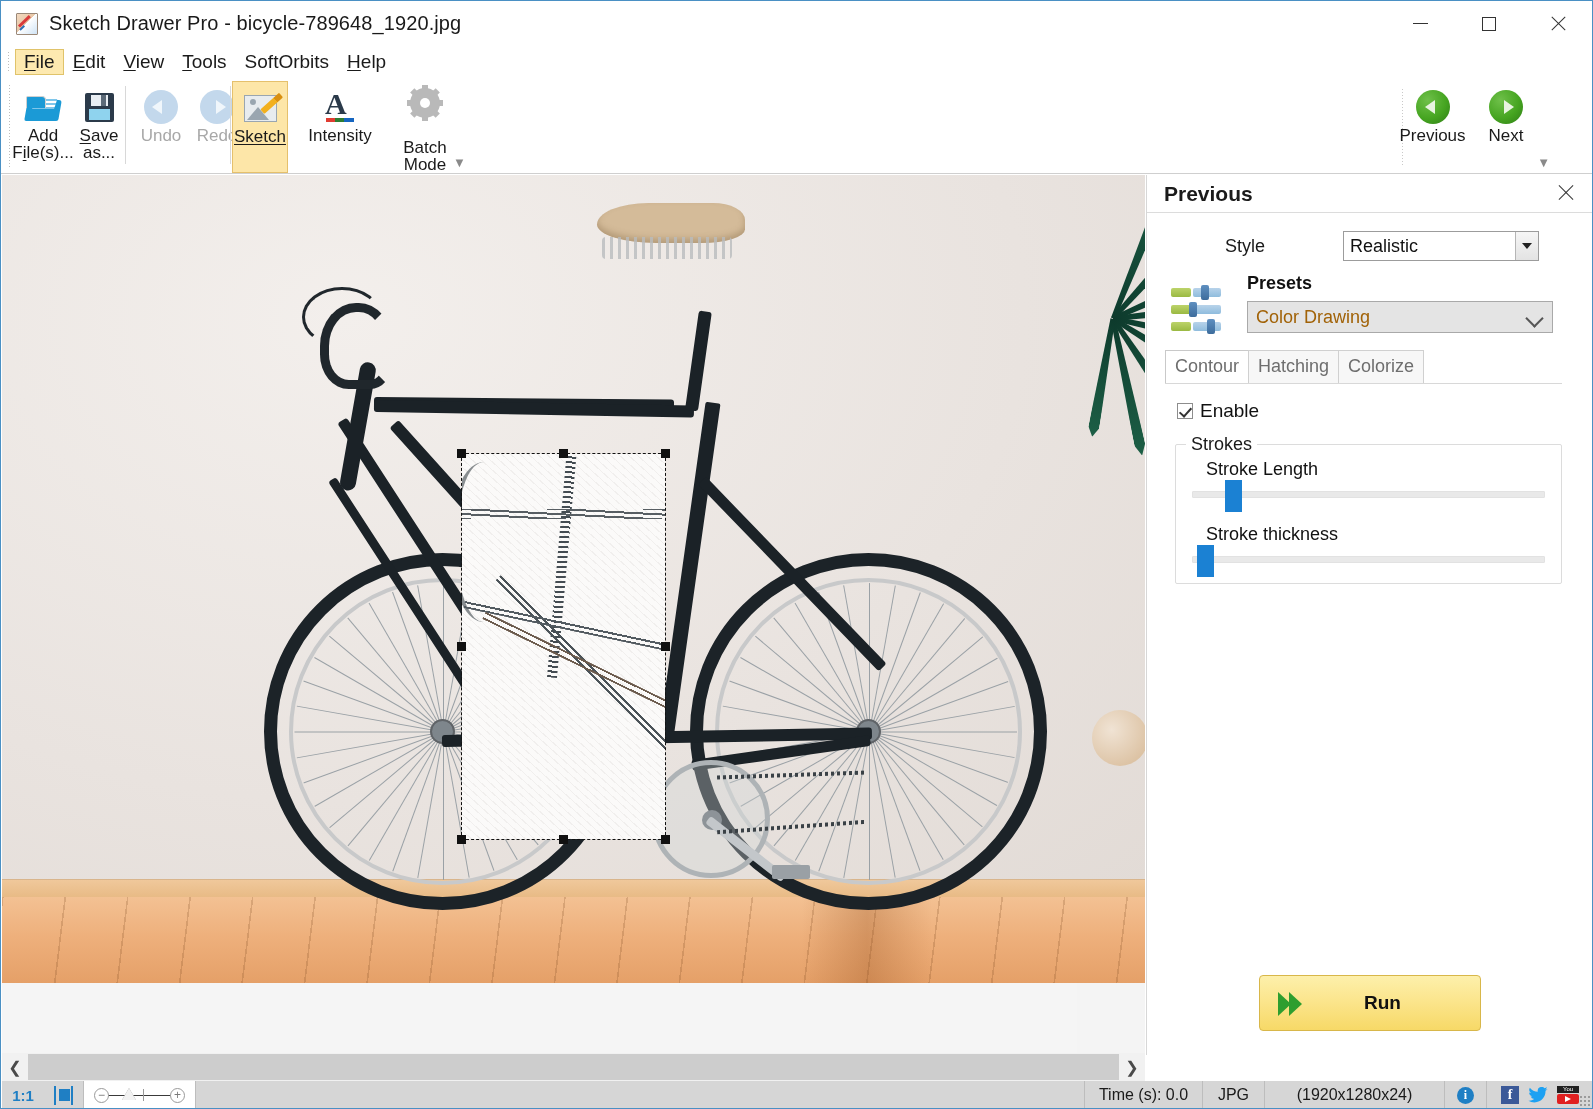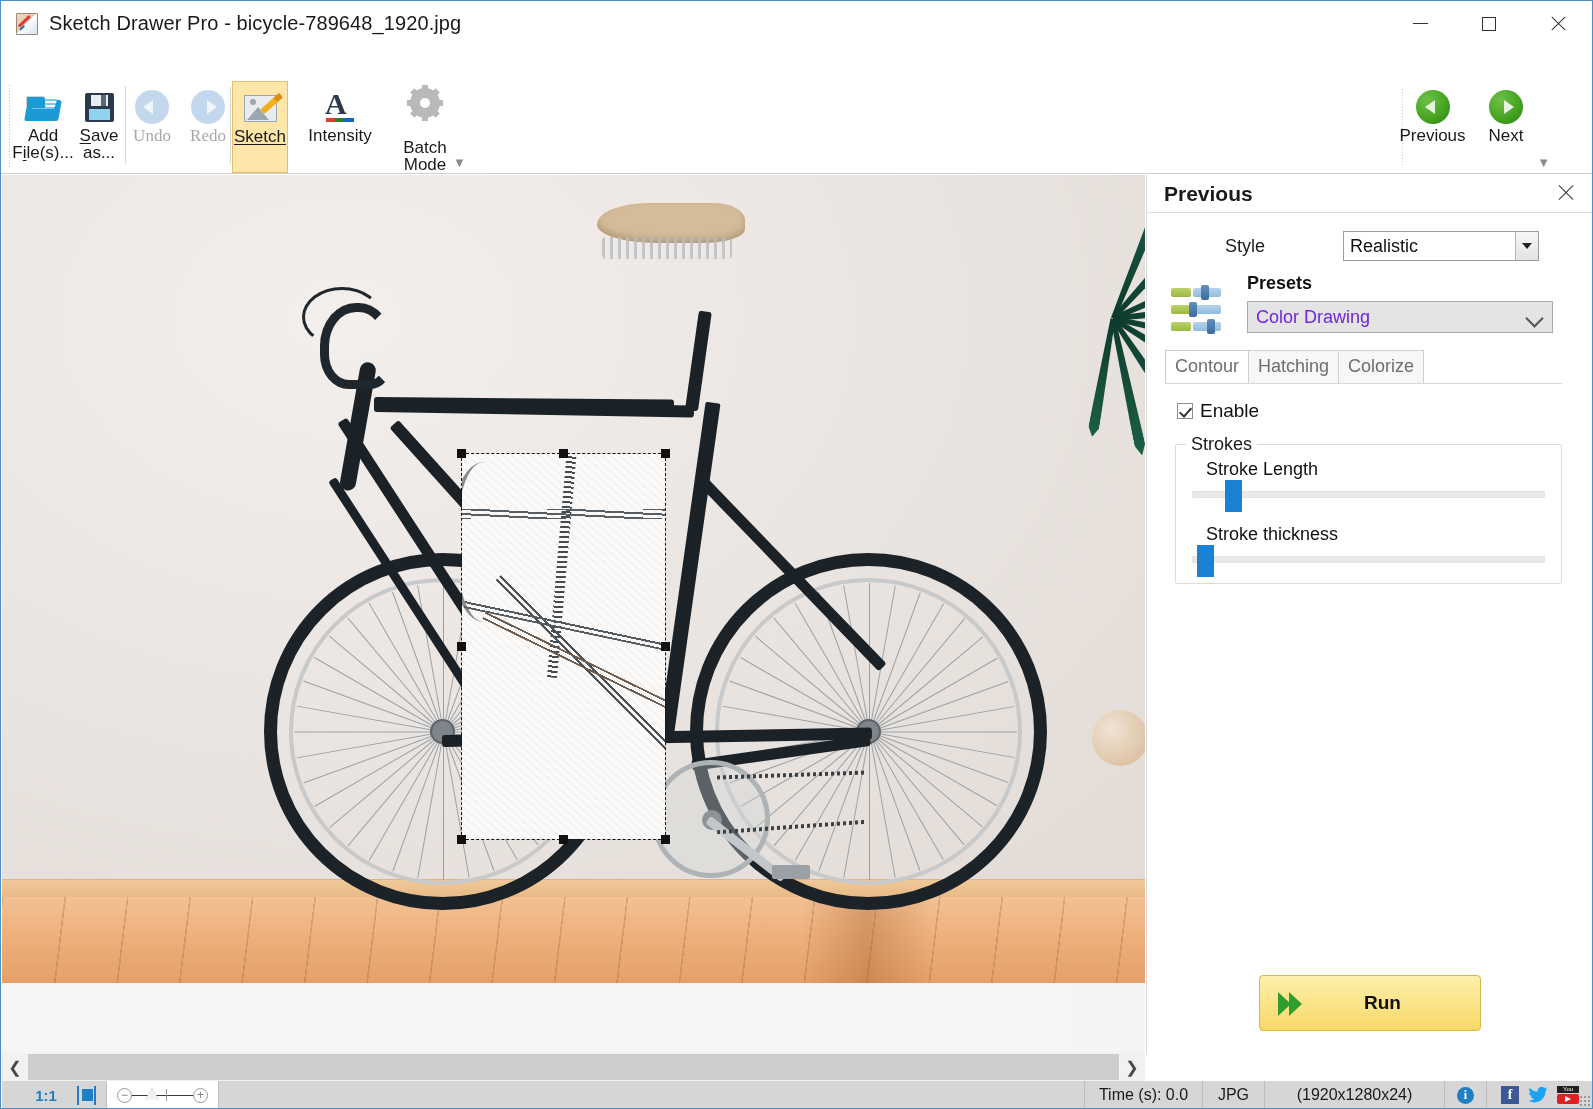--- a/index.html
+++ b/index.html
@@ -379,21 +379,21 @@
     position: absolute; top: -2px; width: 8px; height: 15px;
     background: linear-gradient(to bottom,#5e8fc0,#3d6c9c); border-radius: 2px;
   }
   #presets-label {
     margin-left: 100px; font-size: 18px; font-weight: bold; color: #111;
   }
   #presets-combo-wrap {
     margin-left: 100px; margin-top: 7px; width: 306px; position: relative;
   }
   #presets-combo {
-    width: 306px; height: 32px; font-size: 18px; color: #6d28d9;
+    width: 306px; height: 32px; font-size: 18px; color: #a16207;
     background: #e4e4e4; border: 1px solid #a9a9a9;
     display: flex; align-items: center; padding-left: 8px;
   }
   .chev-down {
     position: absolute; right: 12px; top: 11px; width: 13px; height: 13px;
     border-right: 2px solid #555; border-bottom: 2px solid #555;
     transform: rotate(45deg);
   }
 
   #tabs { display: flex; margin-left: 18px; margin-top: 17px; }
@@ -458,21 +458,21 @@
   
   #statusbar {
     position: absolute; left: 1px; top: 1080px; width: 1591px; height: 28px;
     background: #d6d6d6; display: flex; align-items: stretch;
     font-size: 16px; color: #1a1a1a;
   }
   .sb-cell {
     display: flex; align-items: center; justify-content: center;
     border-right: 1px solid #bdbdbd; padding: 0 10px; white-space: nowrap;
   }
-  #sb-ratio { width: 42px; color: #1f7fc4; font-weight: bold; font-size: 15px; border-right: none; margin-left: 23px; }
+  #sb-ratio { width: 42px; color: #1f7fc4; font-weight: bold; font-size: 15px; border-right: none; }
   #sb-fit { width: 40px; border-right: 1px solid #bdbdbd; }
   .fit-icon {
     width: 21px; height: 19px; position: relative;
     border-left: 2px solid #1f7fc4; border-right: 2px solid #1f7fc4;
   }
   .fit-icon::before {
     content: ""; position: absolute; left: 3px; top: 3px; width: 11px; height: 12px; background: #1f7fc4;
   }
   #sb-zoom {
     width: 112px; background: #ffffff; border-right: 1px solid #bdbdbd;
@@ -541,20 +541,29 @@
       <div class="glyph-min"></div>
     </div>
     <div class="wbtn" id="btn-max">
       <div class="glyph-max"></div>
     </div>
     <div class="wbtn" id="btn-close">
       <div class="glyph-close"></div>
     </div>
   </div>
 
+  <div id="menubar">
+    <div id="menu-grip"></div>
+    <div class="menu-item active"><u>F</u>ile</div>
+    <div class="menu-item"><u>E</u>dit</div>
+    <div class="menu-item"><u>V</u>iew</div>
+    <div class="menu-item"><u>T</u>ools</div>
+    <div class="menu-item">SoftOrbits</div>
+    <div class="menu-item"><u>H</u>elp</div>
+  </div>
 
   <div id="ribbon">
     <div id="ribbon-grip"></div>
 
     <div class="tb-group" style="left:14px;">
       <div class="tbtn">
         <div class="ico">
           <div class="ic-folder">
               <div class="back"></div>
               <div class="lines"></div>
@@ -569,21 +578,21 @@
               <div class="shut"></div>
               <div class="shut2"></div>
               <div class="lab"></div>
             </div>
         </div>
         <div class="lbl"><u>S</u>ave<br>as...</div>
       </div>
     </div>
     <div class="tb-sep" style="left:124px;"></div>
 
-    <div class="tb-group" style="left:123px;font-family:Liberation Serif, serif;">
+    <div class="tb-group" style="left:132px;">
       <div class="tbtn disabled">
         <div class="ico">
             <div class="ic-arrow left"></div>
           </div>
         <div class="lbl">Undo</div>
       </div>
       <div class="tbtn disabled">
         <div class="ico">
             <div class="ic-arrow right"></div>
           </div>

